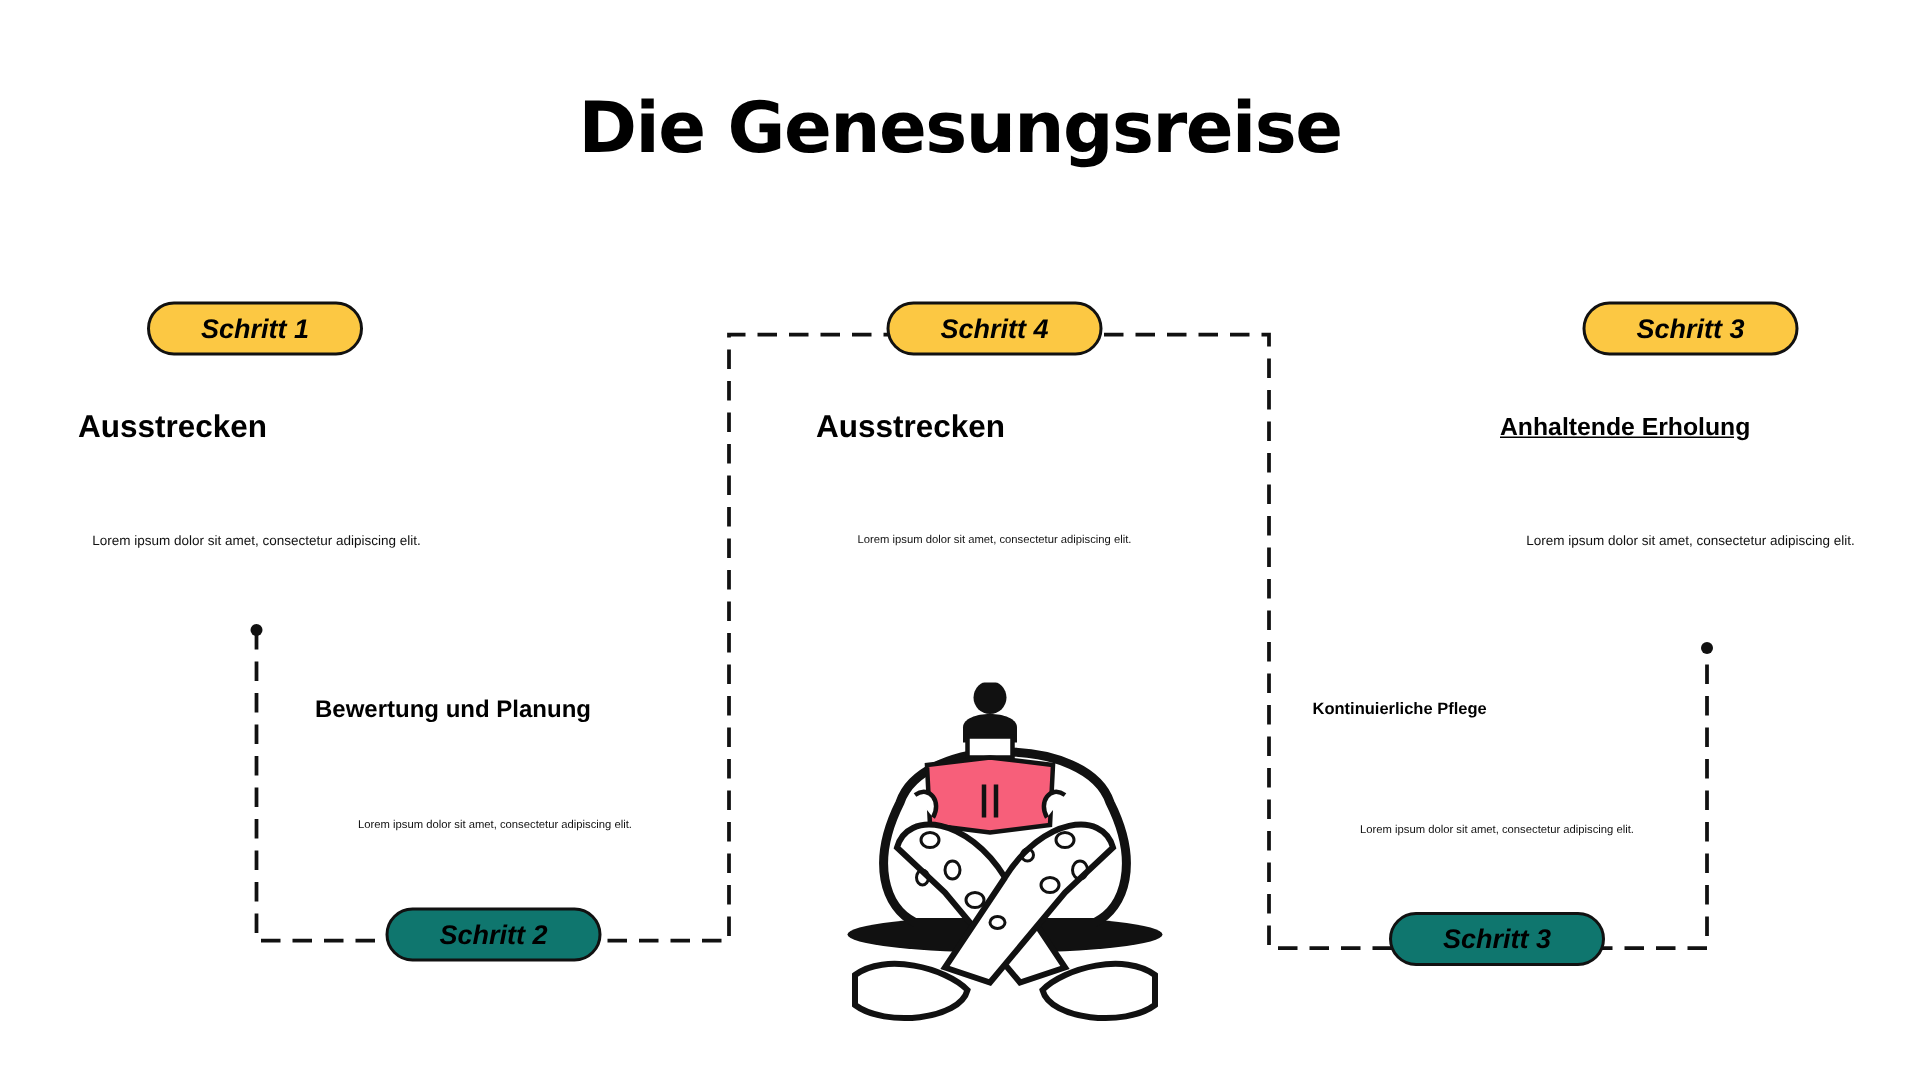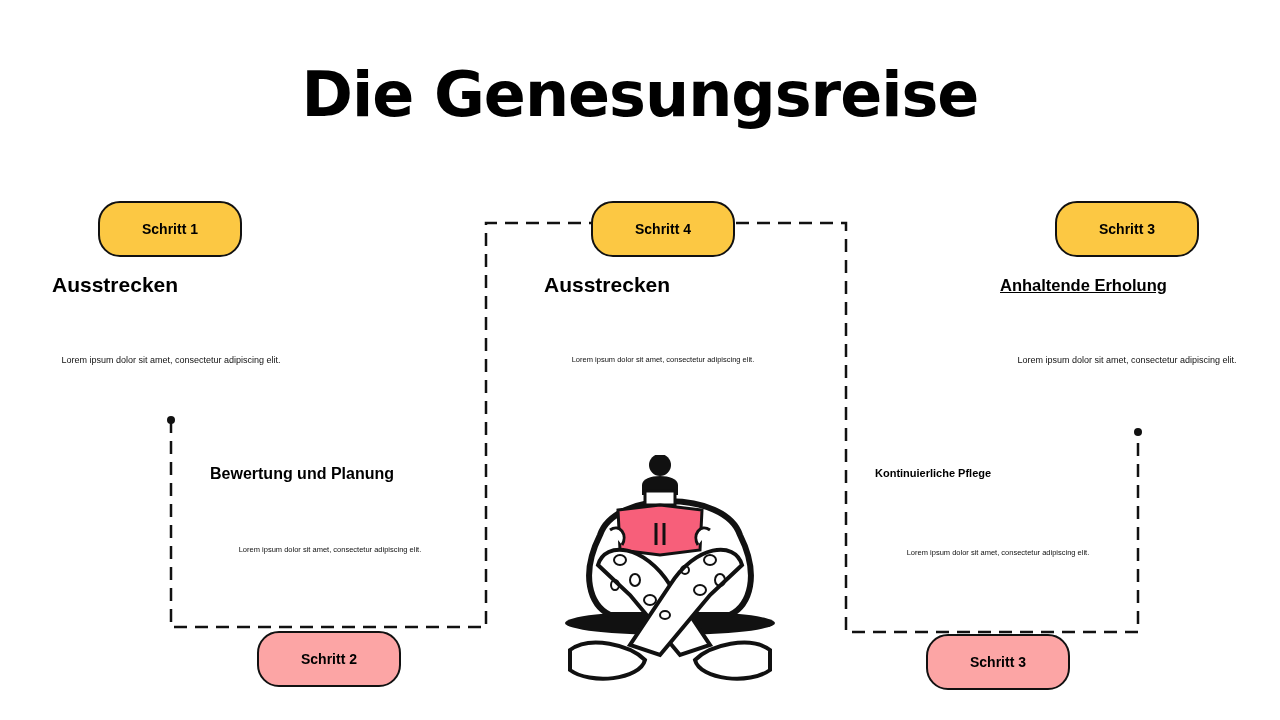--- a/index.html
+++ b/index.html
@@ -7,34 +7,34 @@
     width: 1280px; height: 720px; overflow: hidden;
     background: #ffffff;
     font-family: "Liberation Sans", sans-serif;
     position: relative;
     color: #000;
   }
   .title {
     position: absolute; left: 0; top: 58px; width: 1280px;
     text-align: center;
     font-family: "DejaVu Sans", sans-serif;
-    font-weight: bold; font-size: 62px; letter-spacing: -1px;
+    font-weight: bold; font-size: 47px; letter-spacing: -1px;
   }
   svg.lines { position: absolute; left: 0; top: 0; }
   .pill {
     position: absolute;
-    width: 144px; height: 56px;
+    width: 144px; height: 36px;
     border: 2.5px solid #111;
     border-radius: 22px;
     box-sizing: border-box;
     display: flex; align-items: center; justify-content: center;
-    font-weight: bold; font-size: 14px;
+    font-weight: bold; font-size: 18px; font-style: italic;
   }
   .pill.yellow { background: #fcc843; }
-  .pill.pink { background: #fca5a5; margin-top: 26px; }
+  .pill.pink { background: #0f766e; }
   .heading {
     position: absolute; text-align: left; font-weight: bold;
   }
   .desc {
     position: absolute; text-align: center; font-size: 9px; color: #111;
     white-space: nowrap;
   }
   .illustration { position: absolute; left: 560px; top: 455px; }
 </style>
 </head>

